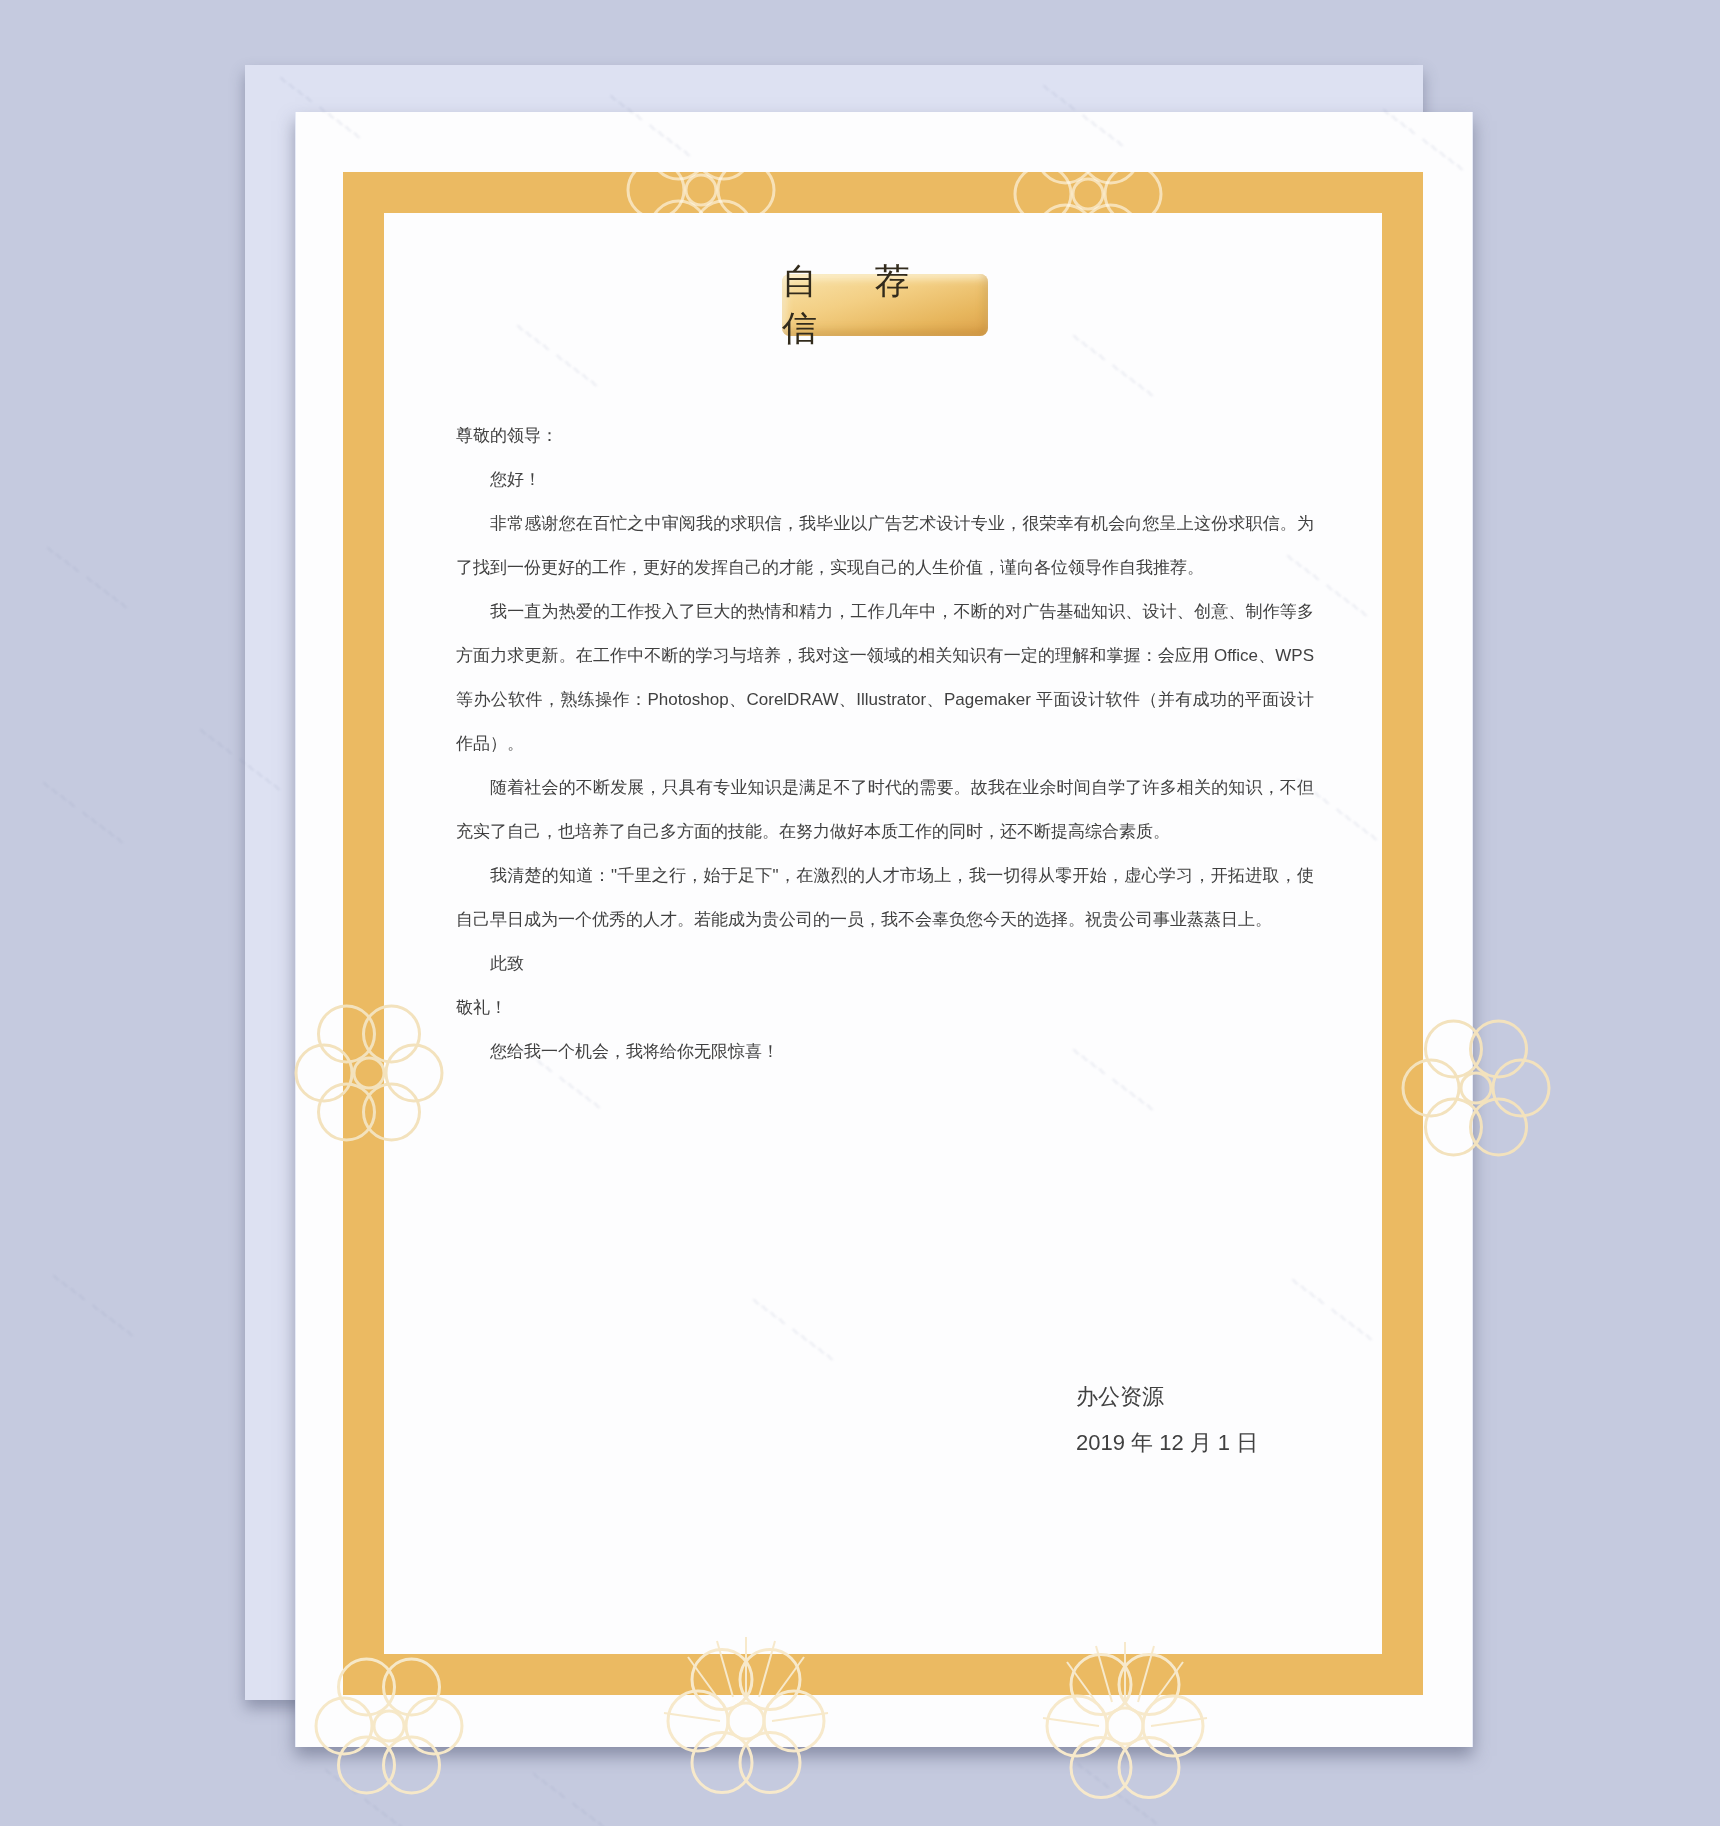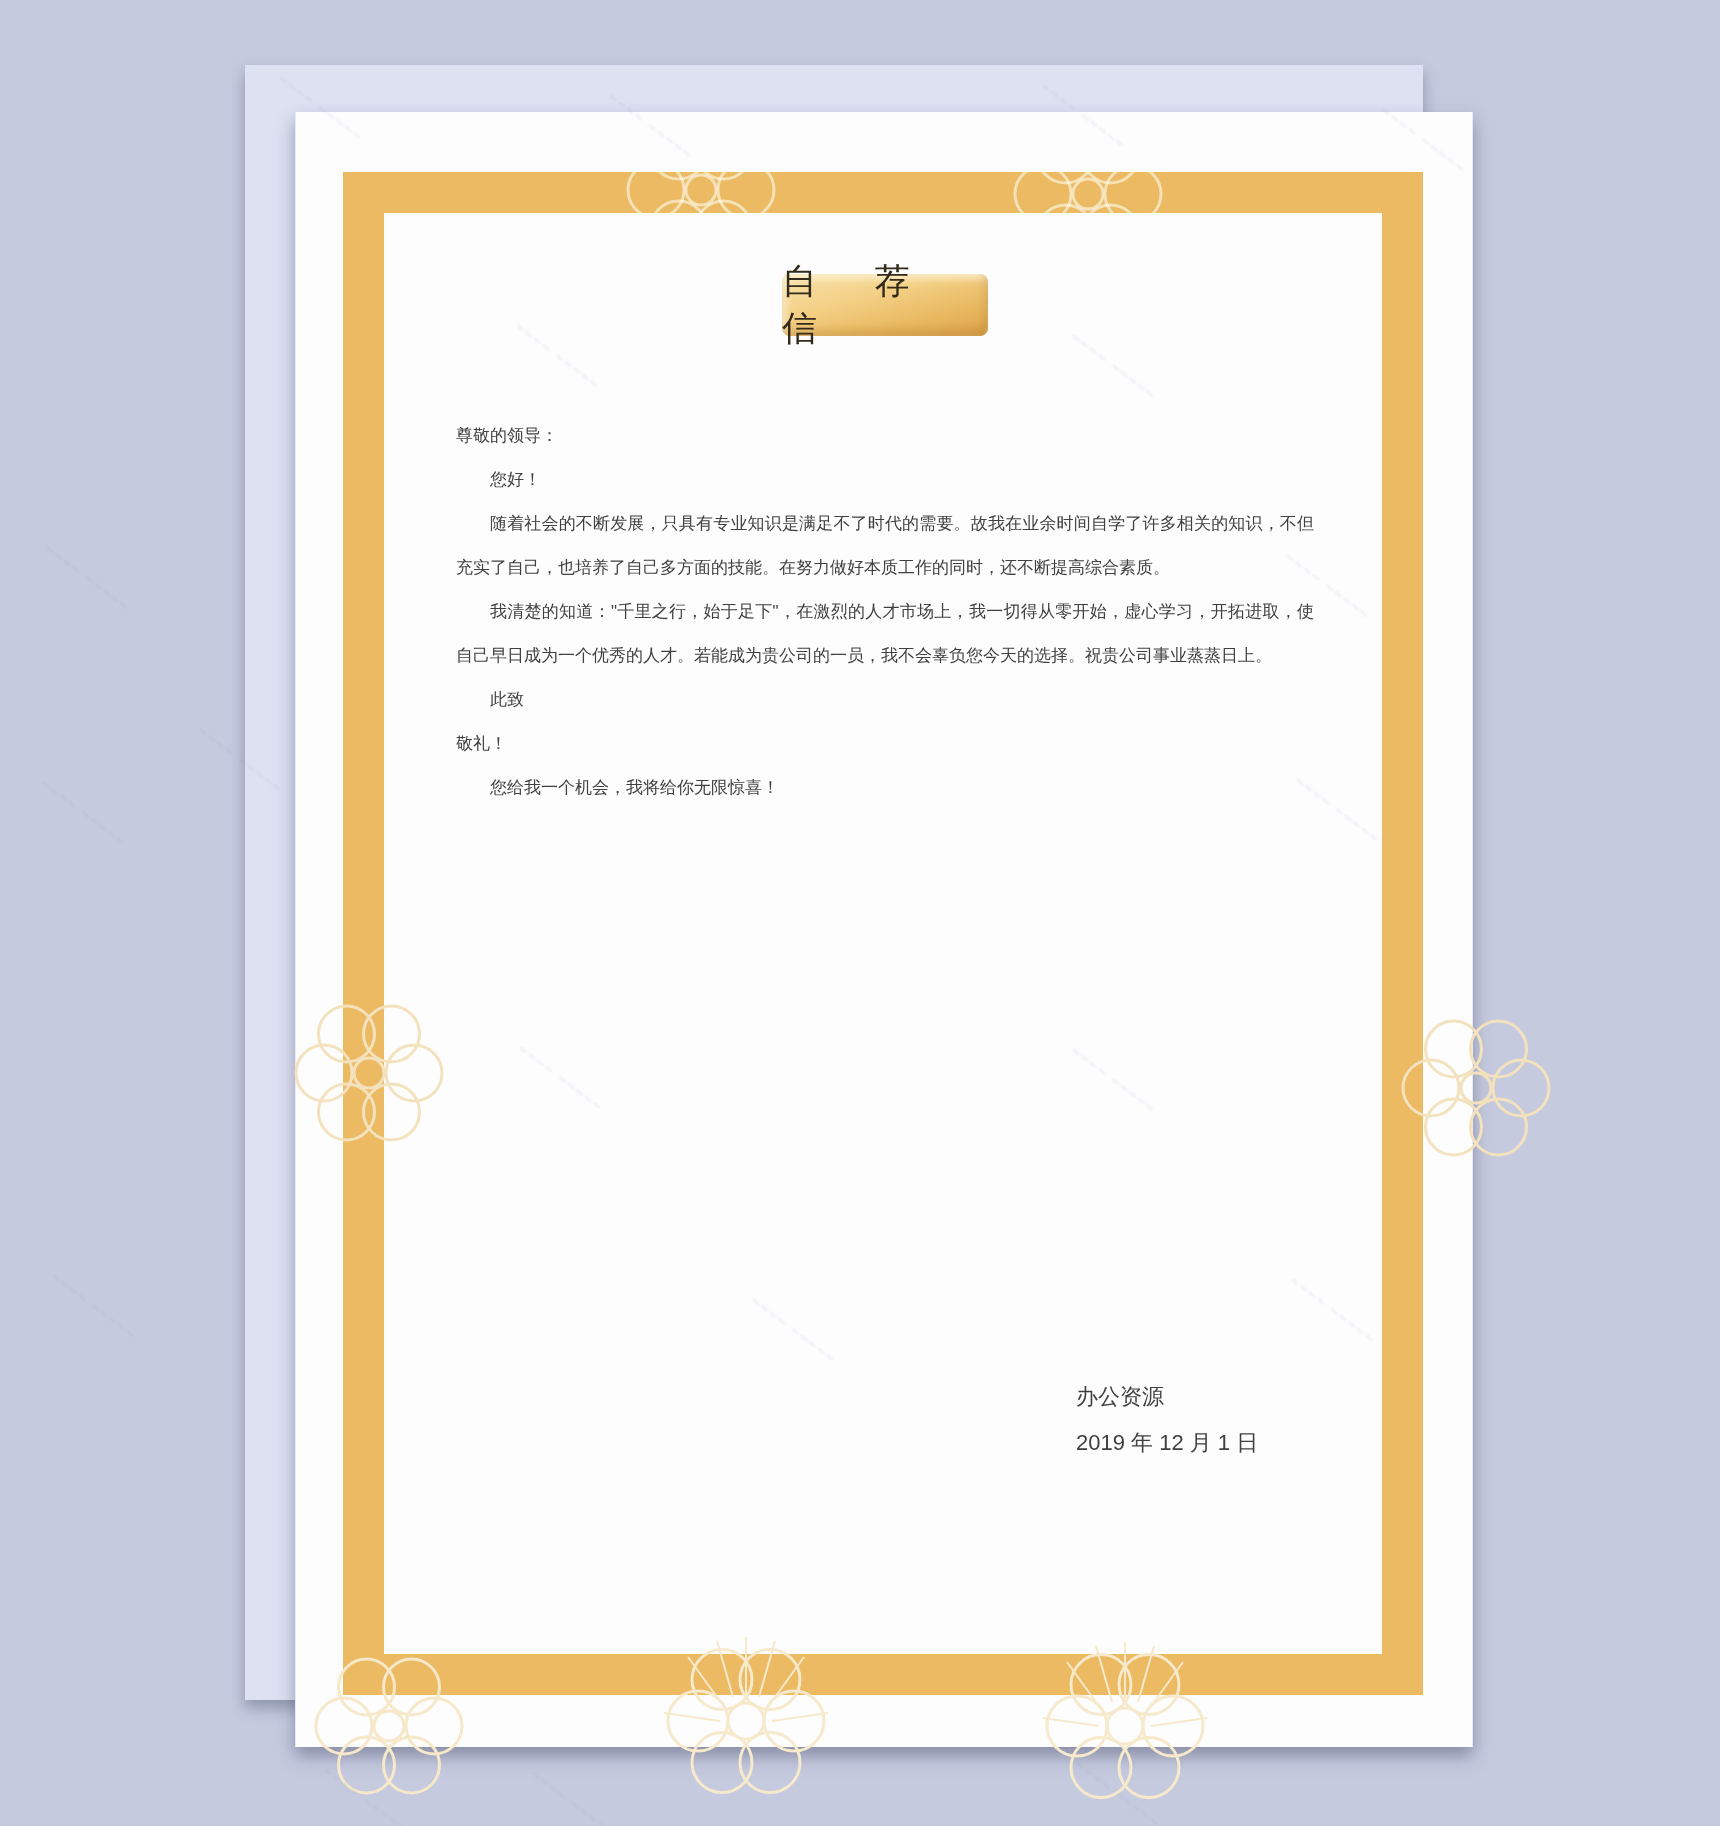--- a/index.html
+++ b/index.html
@@ -197,20 +197,22 @@
     </div>
   </div>
 
   <div class="title-badge">
     <span class="t">自 荐 信</span>
   </div>
 
   <div class="letter">
       <p class="">尊敬的领导：</p>
       <p class="indent">您好！</p>
+      <p class="indent">非常感谢您在百忙之中审阅我的求职信，我毕业以广告艺术设计专业，很荣幸有机会向您呈上这份求职信。为了找到一份更好的工作，更好的发挥自己的才能，实现自己的人生价值，谨向各位领导作自我推荐。</p>
+      <p class="indent">我一直为热爱的工作投入了巨大的热情和精力，工作几年中，不断的对广告基础知识、设计、创意、制作等多方面力求更新。在工作中不断的学习与培养，我对这一领域的相关知识有一定的理解和掌握：会应用 Office、WPS 等办公软件，熟练操作：Photoshop、CorelDRAW、Illustrator、Pagemaker 平面设计软件（并有成功的平面设计作品）。</p>
       <p class="indent">随着社会的不断发展，只具有专业知识是满足不了时代的需要。故我在业余时间自学了许多相关的知识，不但充实了自己，也培养了自己多方面的技能。在努力做好本质工作的同时，还不断提高综合素质。</p>
       <p class="indent">我清楚的知道："千里之行，始于足下"，在激烈的人才市场上，我一切得从零开始，虚心学习，开拓进取，使自己早日成为一个优秀的人才。若能成为贵公司的一员，我不会辜负您今天的选择。祝贵公司事业蒸蒸日上。</p>
       <p class="indent">此致</p>
       <p class="">敬礼！</p>
       <p class="indent">您给我一个机会，我将给你无限惊喜！</p>
     </div>
 
   <div class="signature">
     <div>办公资源</div>
     <div>2019 年 12 月 1 日</div>

